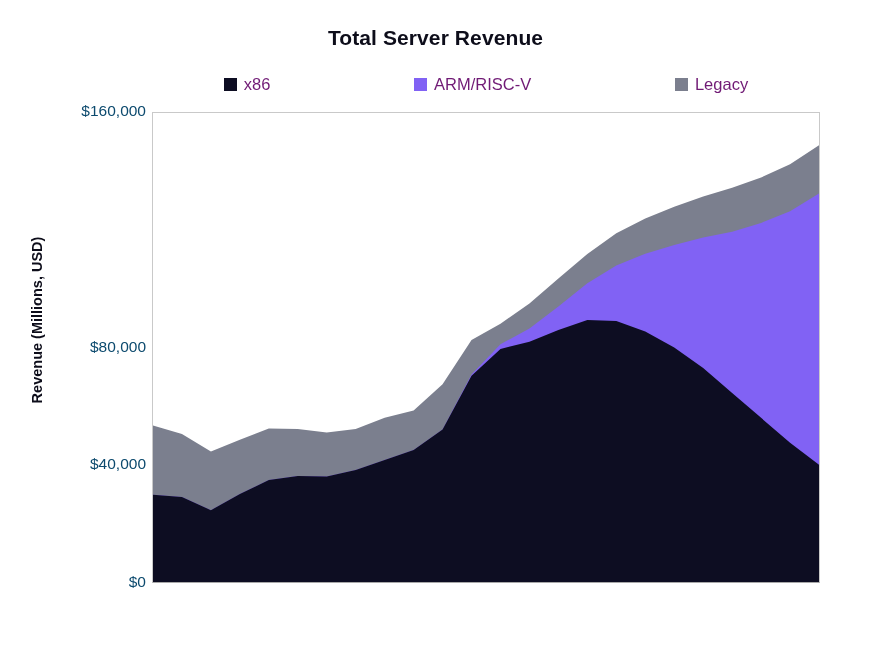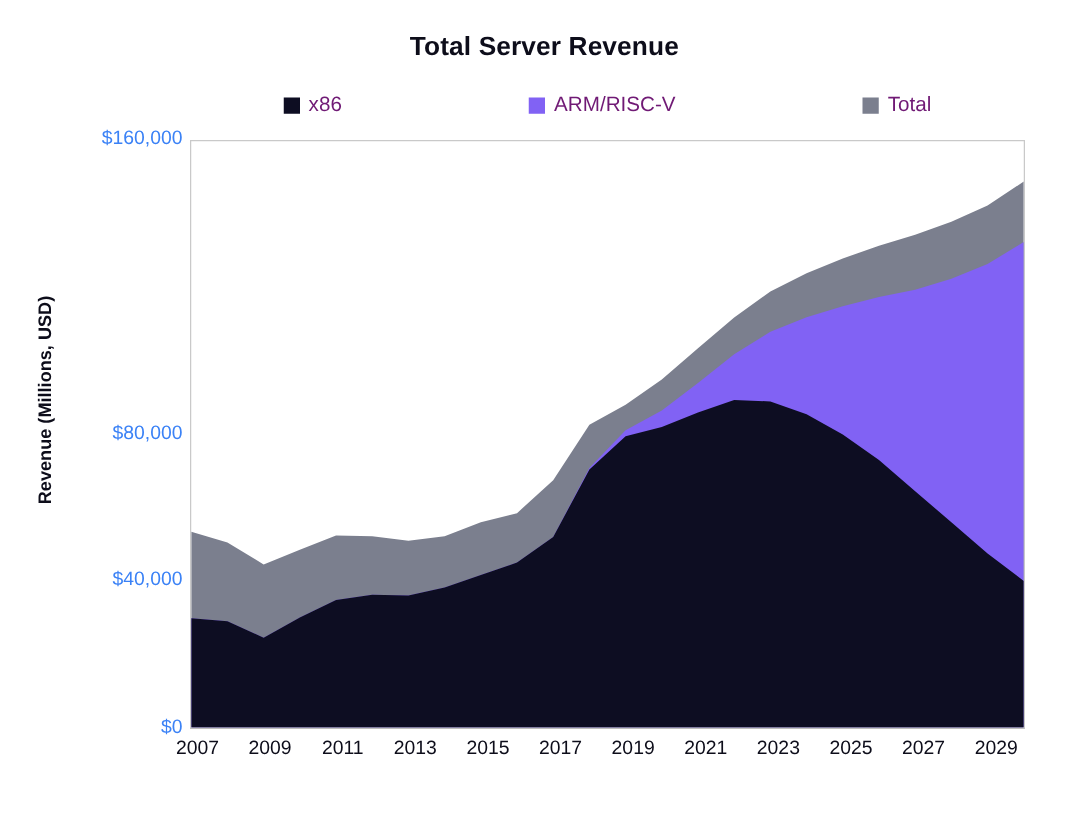--- a/index.html
+++ b/index.html
@@ -103,21 +103,21 @@
     display: block;
   }
 
   
   .y-tick {
     position: absolute;
     right: 0;
     width: 146px;
     text-align: right;
     font-size: 15.5px;
-    color: #3b82f6;
+    color: #0c4a6e;
     white-space: nowrap;
   }
   #y-ticks {
     position: absolute;
     left: 0;
     top: 0;
     width: 146px;
     height: 656px;
   }
 
@@ -150,49 +150,35 @@
     <div class="legend-item">
       <span class="legend-swatch" style="background: rgb(13, 13, 34);"></span>
       <span class="legend-label">x86</span>
     </div>
     <div class="legend-item">
       <span class="legend-swatch" style="background: rgb(129, 98, 244);"></span>
       <span class="legend-label">ARM/RISC-V</span>
     </div>
     <div class="legend-item">
       <span class="legend-swatch" style="background: rgb(123, 127, 142);"></span>
-      <span class="legend-label">Total</span>
+      <span class="legend-label">Legacy</span>
     </div>
   </div>
 
   <div id="y-axis-title">Revenue (Millions, USD)</div>
 
   <div id="y-ticks">
       <div class="y-tick" style="top: 573px;">$0</div>
       <div class="y-tick" style="top: 455.25px;">$40,000</div>
       <div class="y-tick" style="top: 337.5px;">$80,000</div>
       <div class="y-tick" style="top: 102px;">$160,000</div>
     </div>
 
   <div id="plot-area">
     <svg id="plot-svg" viewBox="0 0 668 471" preserveAspectRatio="none">
         <path d="M 0.00 313.80 L 29.04 322.34 L 58.09 340.00 L 87.13 328.23 L 116.17 316.75 L 145.22 317.34 L 174.26 320.87 L 203.30 317.34 L 232.35 306.15 L 261.39 298.79 L 290.43 272.30 L 319.48 227.85 L 348.52 211.66 L 377.57 191.34 L 406.61 166.32 L 435.65 141.59 L 464.70 120.69 L 493.74 105.97 L 522.78 94.20 L 551.83 83.90 L 580.87 75.07 L 609.91 64.76 L 638.96 51.52 L 668.00 32.38 L 668.00 471.00 L 0.00 471.00 Z" fill="#7b7f8e" stroke="none"></path>
         <path d="M 0.00 383.28 L 29.04 385.63 L 58.09 398.88 L 87.13 382.69 L 116.17 368.56 L 145.22 364.44 L 174.26 365.02 L 203.30 358.55 L 232.35 348.54 L 261.39 338.53 L 290.43 317.92 L 319.48 262.58 L 348.52 232.26 L 377.57 216.37 L 406.61 194.29 L 435.65 171.03 L 464.70 153.07 L 493.74 141.30 L 522.78 132.47 L 551.83 125.11 L 580.87 119.22 L 609.91 110.39 L 638.96 98.62 L 668.00 80.95 L 668.00 471.00 L 0.00 471.00 Z" fill="#8162f4" stroke="none"></path>
         <path d="M 0.00 383.28 L 29.04 385.63 L 58.09 398.88 L 87.13 382.69 L 116.17 368.56 L 145.22 364.44 L 174.26 365.02 L 203.30 358.55 L 232.35 348.54 L 261.39 338.53 L 290.43 317.92 L 319.48 263.76 L 348.52 236.97 L 377.57 229.61 L 406.61 217.84 L 435.65 207.83 L 464.70 209.01 L 493.74 219.31 L 522.78 235.50 L 551.83 256.11 L 580.87 281.13 L 609.91 306.15 L 638.96 331.17 L 668.00 353.25 L 668.00 471.00 L 0.00 471.00 Z" fill="#0d0d22" stroke="none"></path>
       </svg>
   </div>
 
-  <div id="x-ticks">
-      <div class="x-tick" style="left: 6px;">2007</div>
-      <div class="x-tick" style="left: 64.087px;">2009</div>
-      <div class="x-tick" style="left: 122.174px;">2011</div>
-      <div class="x-tick" style="left: 180.261px;">2013</div>
-      <div class="x-tick" style="left: 238.348px;">2015</div>
-      <div class="x-tick" style="left: 296.435px;">2017</div>
-      <div class="x-tick" style="left: 354.522px;">2019</div>
-      <div class="x-tick" style="left: 412.609px;">2021</div>
-      <div class="x-tick" style="left: 470.696px;">2023</div>
-      <div class="x-tick" style="left: 528.783px;">2025</div>
-      <div class="x-tick" style="left: 586.87px;">2027</div>
-      <div class="x-tick" style="left: 644.957px;">2029</div>
-    </div>
 
 </div>
 
 </body></html>

